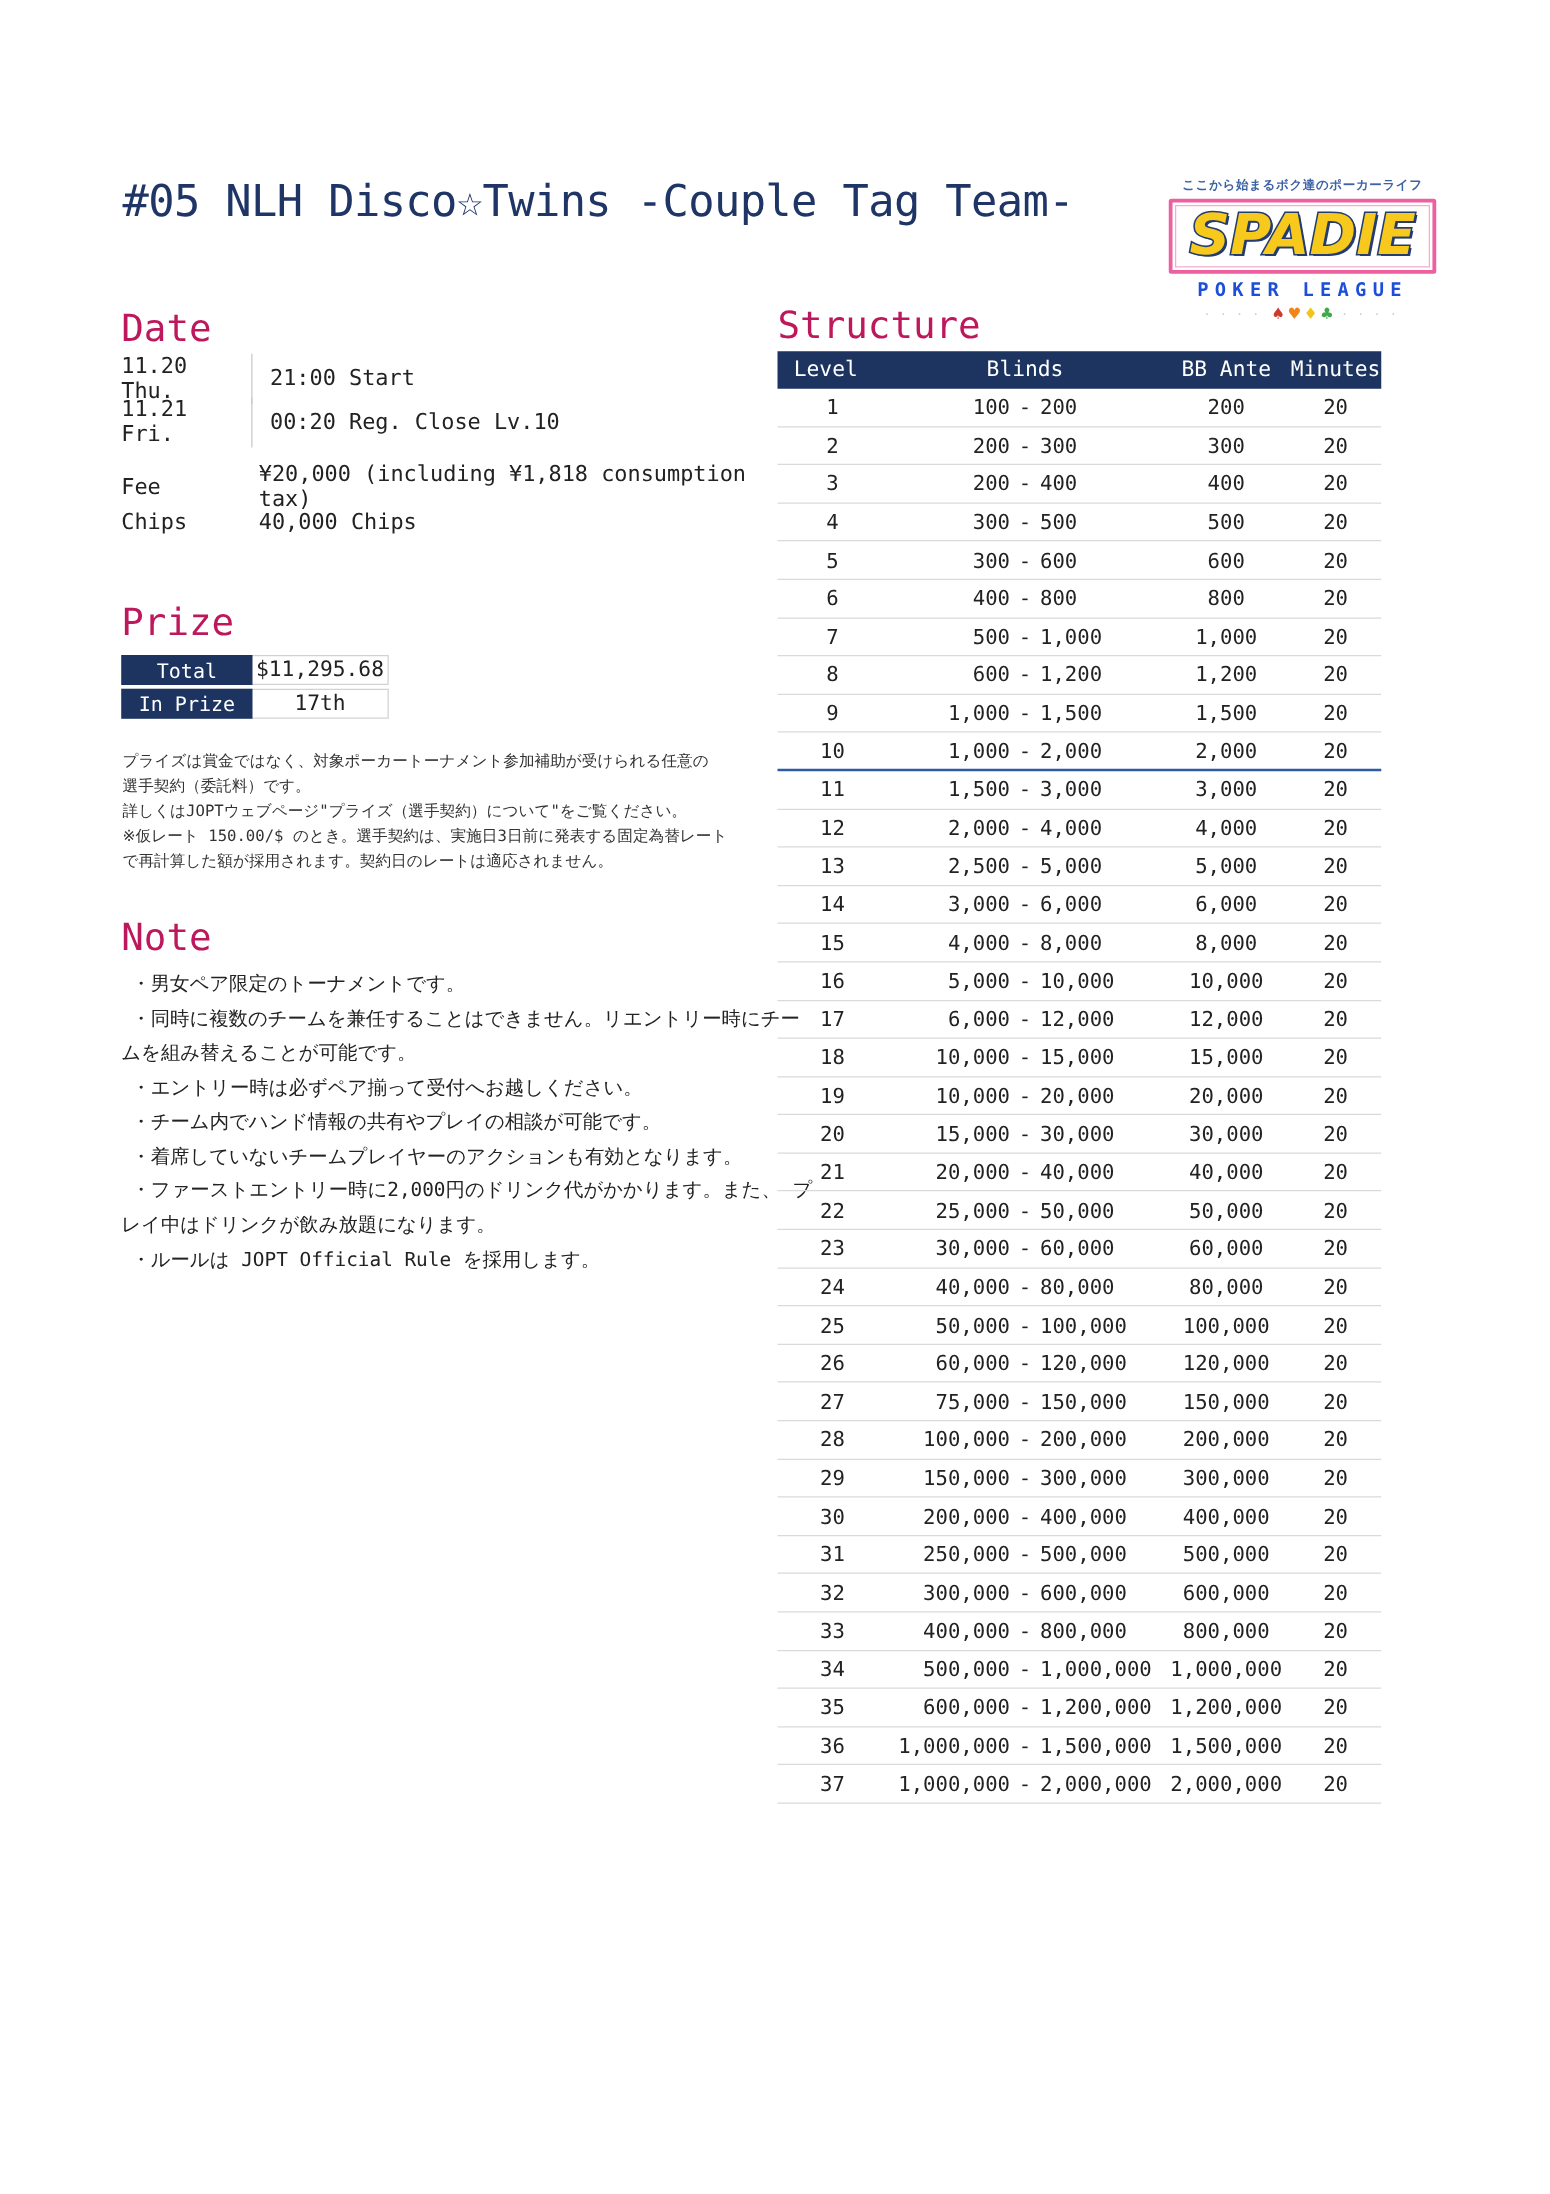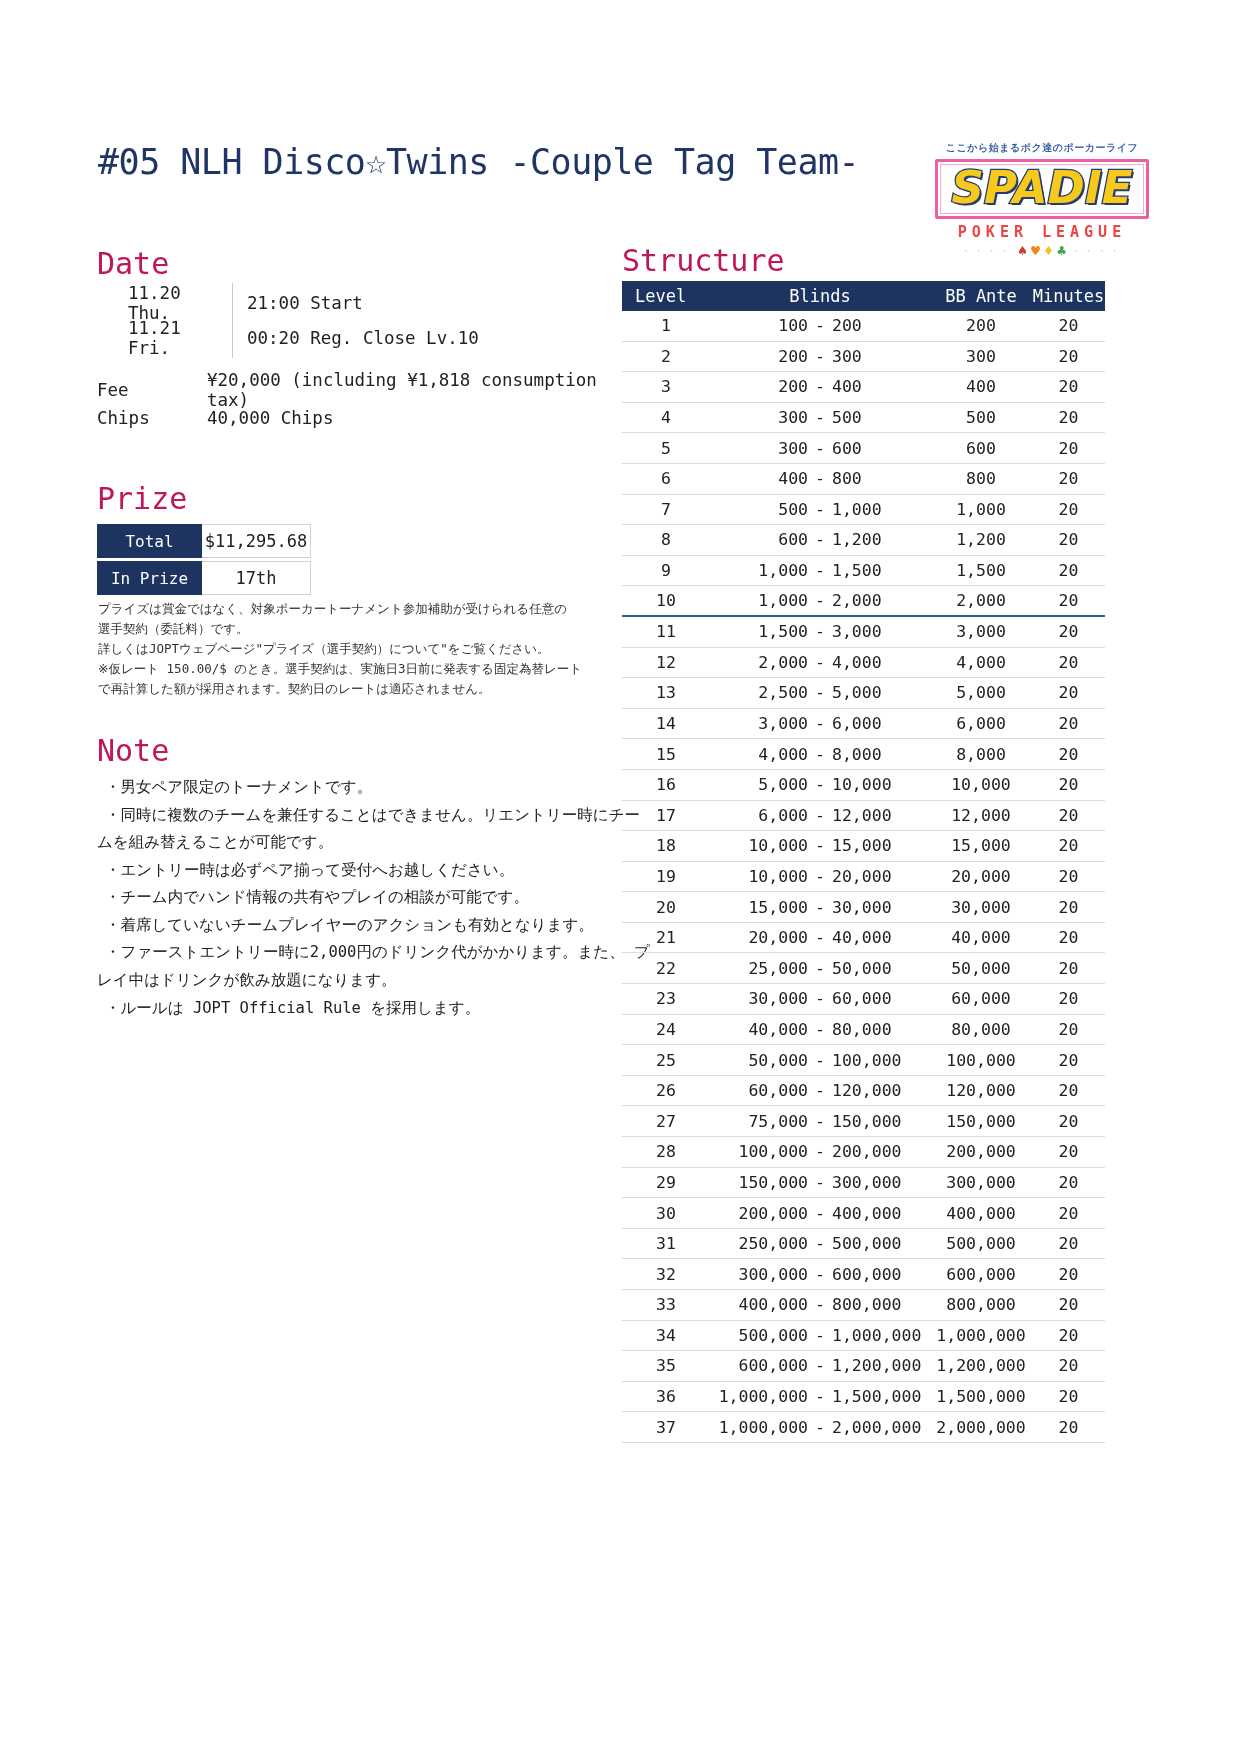--- a/index.html
+++ b/index.html
@@ -28,46 +28,46 @@
   }
   .logo-brand {
     font-family:"DejaVu Sans",sans-serif;
     font-size:45px; font-weight:bold; font-style:italic; line-height:1.12;
     color:#f7c91c; letter-spacing:0px;
     -webkit-text-stroke:2.5px #243d6e; paint-order:stroke fill;
     text-shadow:2px 2px 0 #243d6e;
     white-space:nowrap;
   }
   .logo-sub {
-    margin-top:4px; font-size:15px; font-weight:bold; color:#ef4444;
+    margin-top:4px; font-size:15px; font-weight:bold; color:#1d4ed8;
     letter-spacing:5px; white-space:nowrap;
   }
   .logo-suits { margin-top:3px; display:flex; justify-content:center; align-items:center; gap:5px; }
   .suit { font-size:15px; line-height:1; }
   .dots { color:#c9c9c9; font-size:9px; letter-spacing:4px; white-space:nowrap; }
 
   
   .h { font-size:30px; color:#be185d; white-space:nowrap; }
 
   
   .date-sec { position:absolute; left:97px; top:246px; width:520px; }
   .date-table { margin-top:2px; }
-  .date-row { display:grid; grid-template-columns:104px auto; height:35px;margin-left:31px; }
+  .date-row { display:grid; grid-template-columns:104px auto; height:35px; }
   .date-row > div { display:flex; align-items:center; font-size:17.5px; }
   .date-info { border-left:1px solid #c9c9c9; padding-left:14px; }
 
   
   .fee-sec { position:absolute; left:97px; top:366px; width:540px; }
   .fee-table { margin-top:4px; }
   .fee-row { display:grid; grid-template-columns:110px auto; height:32px; align-items:center; font-size:17.5px; }
 
   
   .prize-sec { position:absolute; left:97px; top:481px; }
   .prize-table { margin-top:8px; width:214px; }
-  .prize-row { display:flex; height:34px; border:1px solid #d2d2d2; background:#ffffff; }
+  .prize-row { display:flex; height:24px; border:1px solid #d2d2d2; background:#ffffff; }
   .prize-row + .prize-row { margin-top:3px; }
   .prize-label {
     width:105px; margin:-1px 0 -1px -1px; background:#1d3461; color:#ffffff;
     display:flex; align-items:center; justify-content:center; font-size:16px;
   }
   .prize-value { flex:1; display:flex; align-items:center; justify-content:center; font-size:17px; }
 
   
   .prize-note {
     position:absolute; left:98px; top:599px; width:550px;

